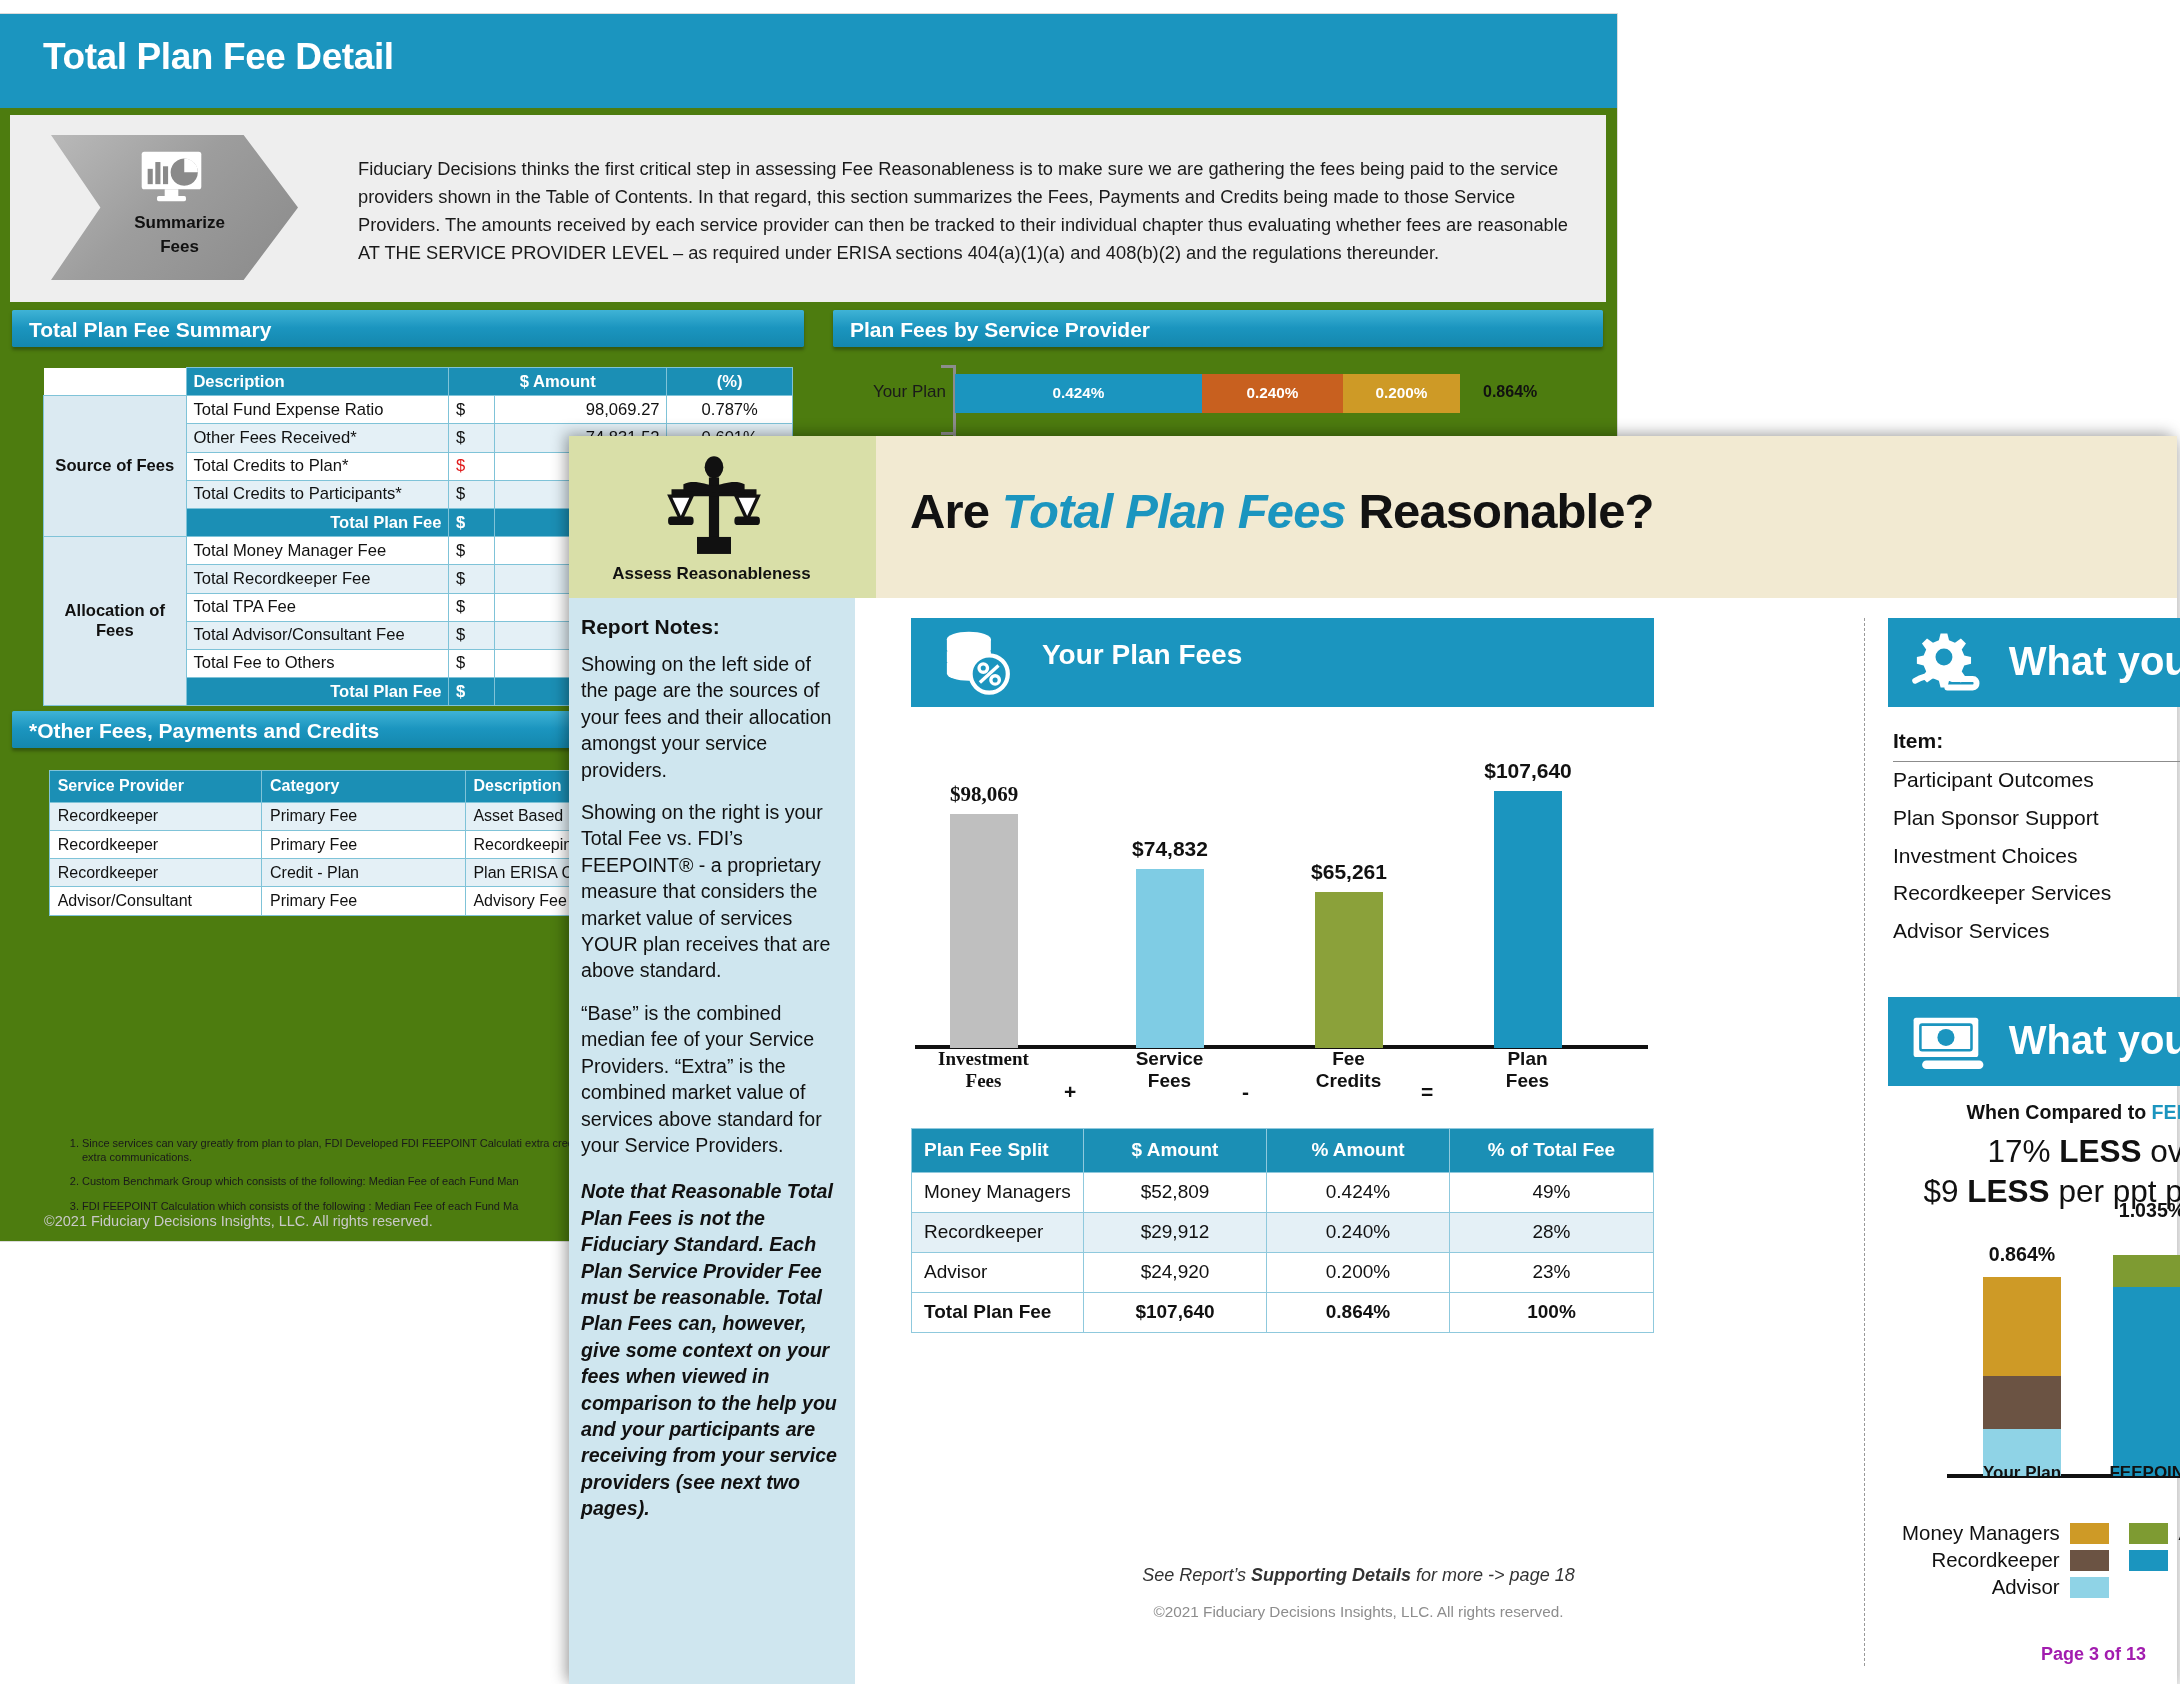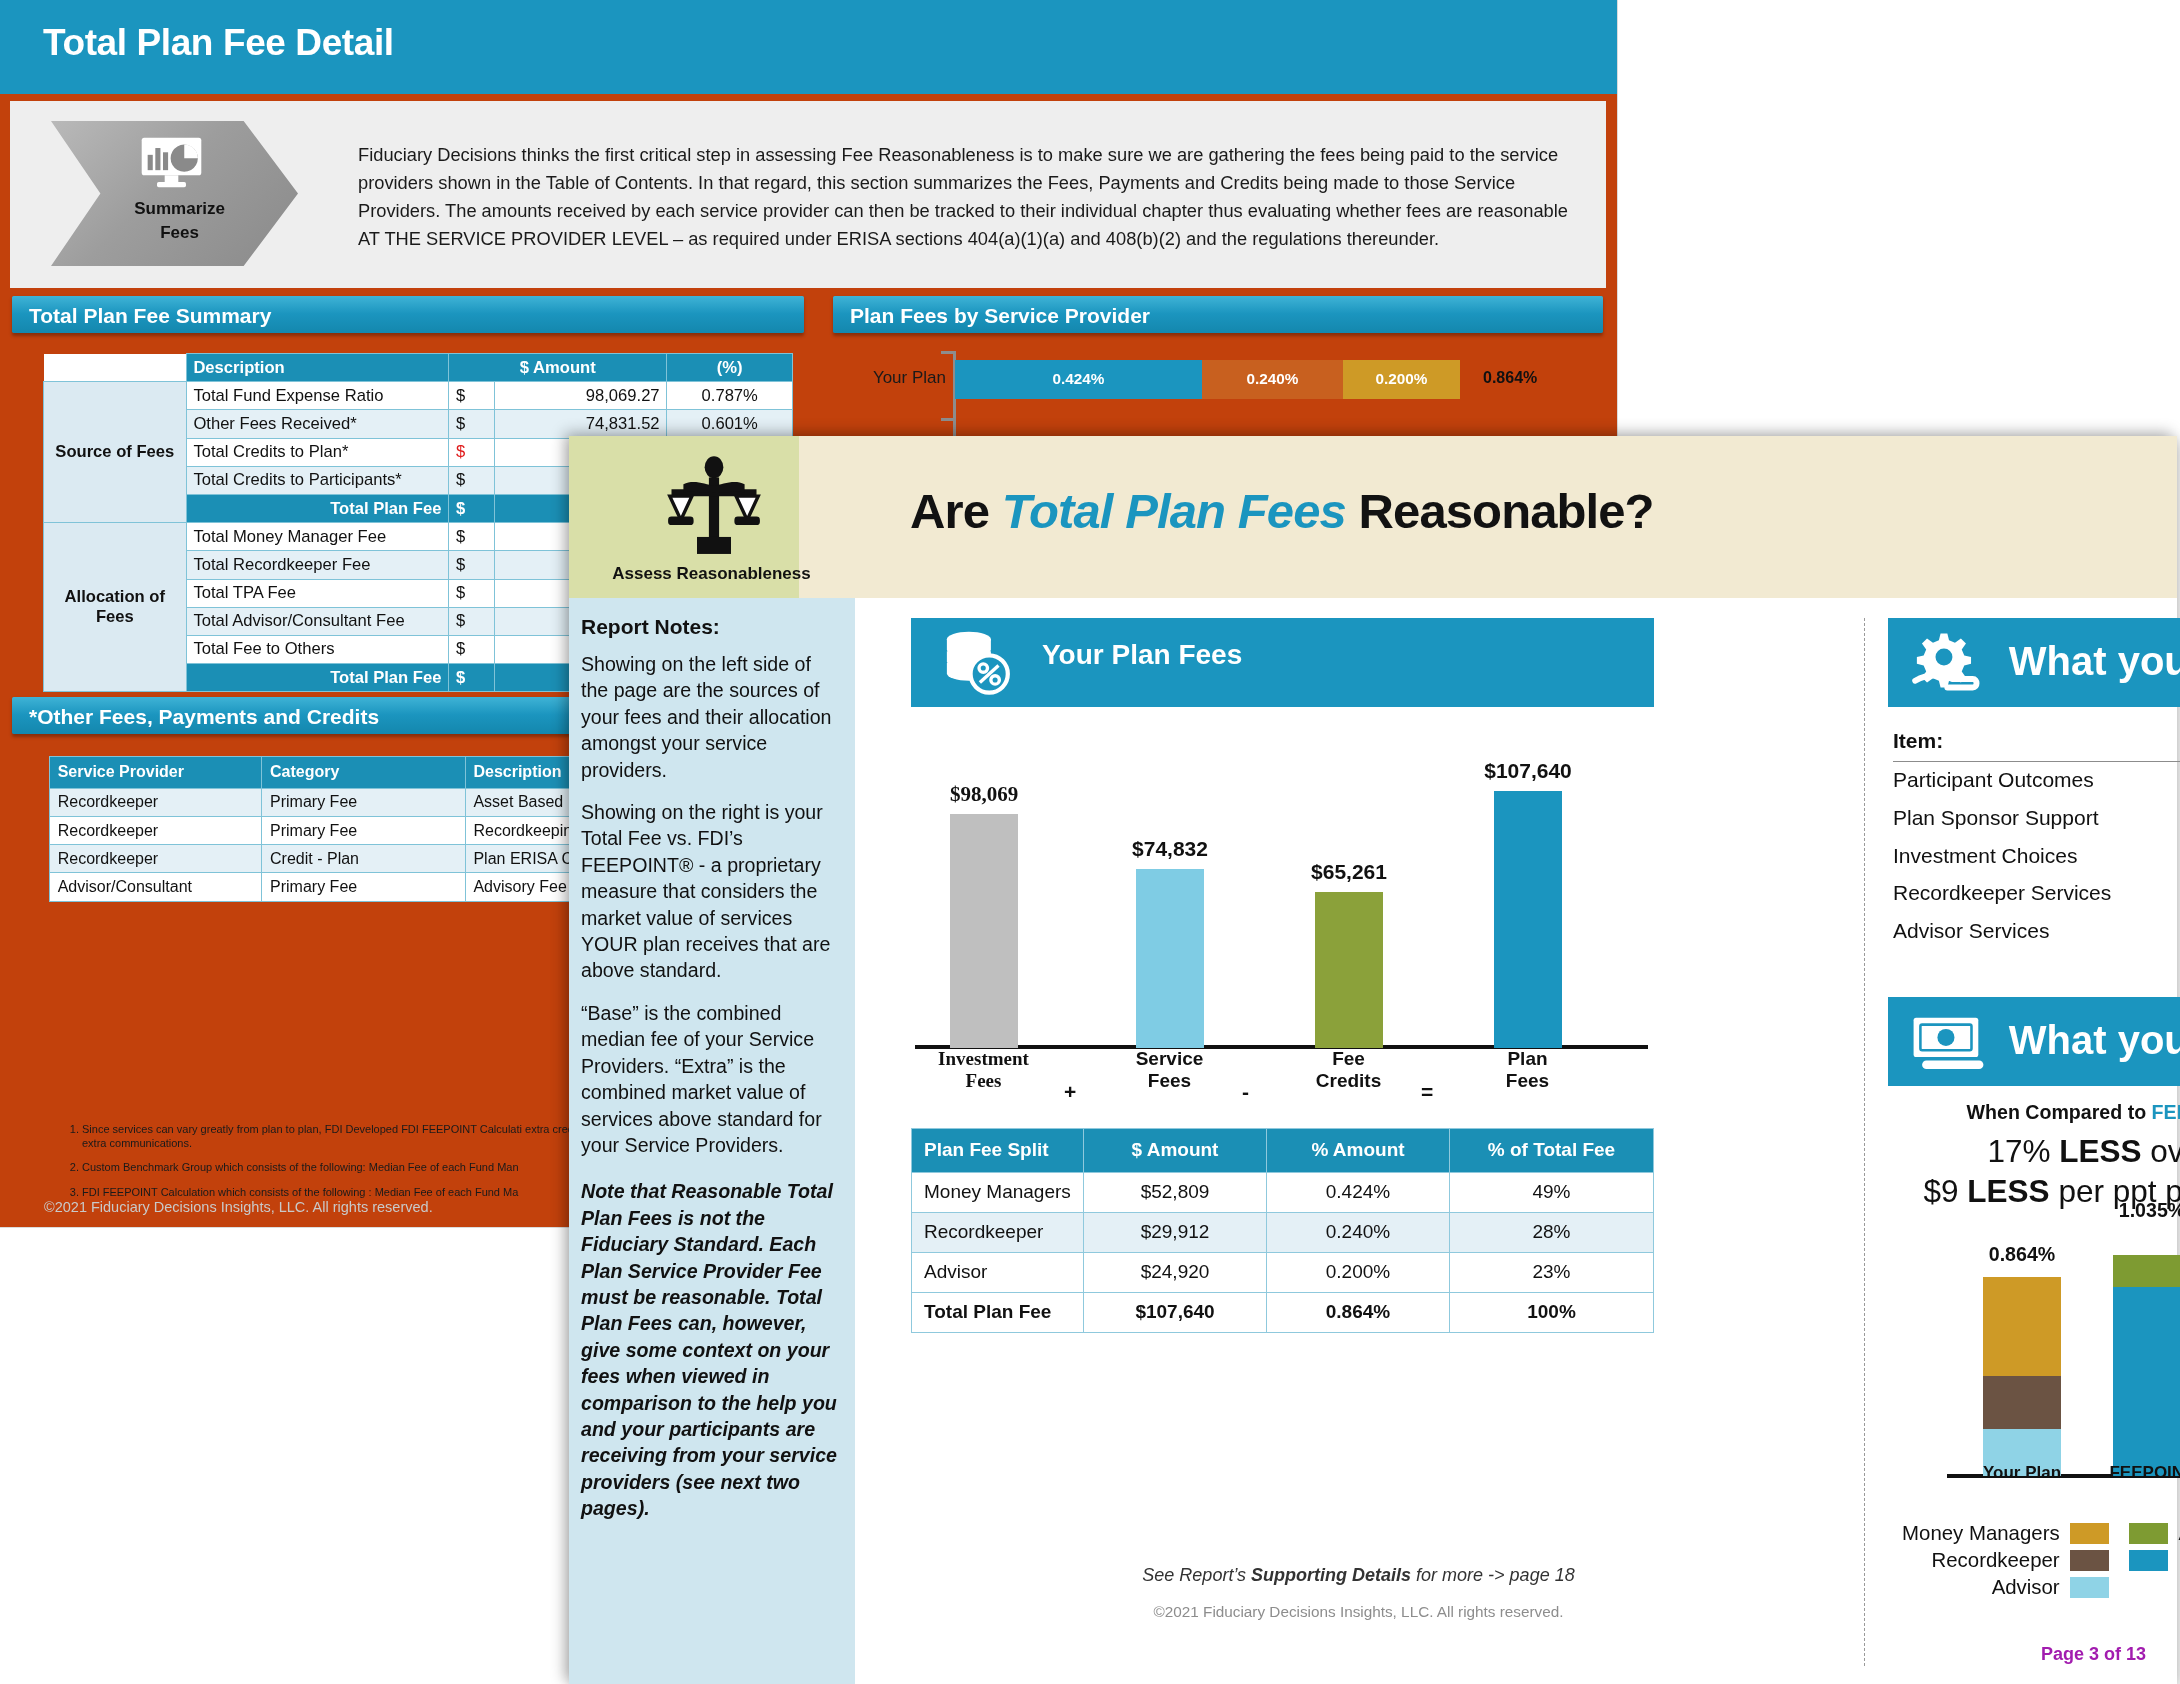--- a/index.html
+++ b/index.html
@@ -1,19 +1,19 @@
 <!DOCTYPE html>
 <html style="font-size:13.6px"><head>
 <meta charset="utf-8">
 <style>
   html,body{margin:0;padding:0;background:#ffffff;}
   body{width:2181px;height:1685px;position:relative;font-family:"Liberation Sans",sans-serif;overflow:hidden;}
 
   
-  #back-page{position:absolute;left:0;top:0;width:1617px;height:1227px;background:#c2410c;
+  #back-page{position:absolute;left:0;top:14px;width:1617px;height:1227px;background:#4d7c0f;
              box-shadow:0 0 0 0.9px #d8d8d8;}
   #back-header{position:absolute;left:0;top:0;width:1617px;height:94px;background:#1b95bf;}
   #back-header .ttl{position:absolute;left:43px;top:22px;color:#fff;font-size:37px;font-weight:bold;
                     letter-spacing:-0.4px;}
   #intro-band{position:absolute;left:10.2px;top:101px;width:1596px;height:187px;background:#eeeeee;}
 
   .chevron{position:absolute;left:51px;top:121px;width:247px;height:145px;
     background:linear-gradient(135deg,#b9b9b9 0%,#9d9d9d 45%,#8a8a8a 100%);
     clip-path:polygon(0 0, 78% 0, 100% 50%, 78% 100%, 0 100%, 20% 50%);
     box-shadow:3.4px 4.3px 5.1px rgba(0,0,0,.35);}
@@ -67,21 +67,21 @@
   #prov-chart .tick{position:absolute;left:89px;width:13.6px;height:2.6px;background:#8d8d8d;}
   #prov-chart .rlab{position:absolute;right:0;width:94px;text-align:right;font-size:17px;color:#1a1a1a;}
   .hrow{position:absolute;left:103px;height:39px;display:flex;}
   .hrow .seg{height:39px;display:flex;align-items:center;justify-content:center;color:#fff;font-size:15.3px;font-weight:bold;}
   .hrow .tot{position:absolute;top:9.4px;font-size:16px;font-weight:bold;color:#111;}
 
   
   #front-page{position:absolute;left:569px;top:436px;width:1608px;height:1249px;background:#ffffff;
               box-shadow:-5.1px -4.3px 13.6px rgba(0,0,0,.28), 3.4px 5.1px 13.6px rgba(0,0,0,.22);}
   #front-top{position:absolute;left:0;top:0;width:1608px;height:162px;background:#f2ead2;}
-  #assess-box{position:absolute;left:0;top:0;width:230px;height:162px;background:#d9dfa8;}
+  #assess-box{position:absolute;left:0;top:0;width:307px;height:162px;background:#d9dfa8;}
   #assess-box .lab{position:absolute;left:0;top:128px;width:285px;text-align:center;font-size:17px;font-weight:bold;color:#111;}
   #assess-icon{position:absolute;left:94px;top:19px;width:102px;height:101px;}
   #front-title{position:absolute;left:341px;top:47px;font-size:49px;font-weight:bold;color:#121212;letter-spacing:-0.9px;}
   #front-title i{color:#1b95bf;font-style:italic;}
 
   #front-body{position:absolute;left:0;top:162px;width:1608px;height:1087px;background:#ffffff;}
 
   
   #notes{position:absolute;left:0;top:0;width:286px;height:1087px;background:#cfe6ef;}
   #notes .hd{position:absolute;left:12px;top:17px;font-size:21px;font-weight:bold;color:#111;}

